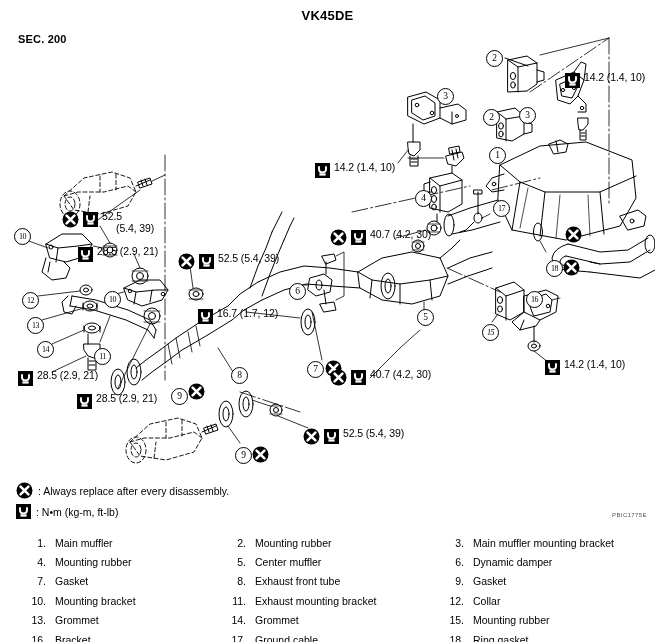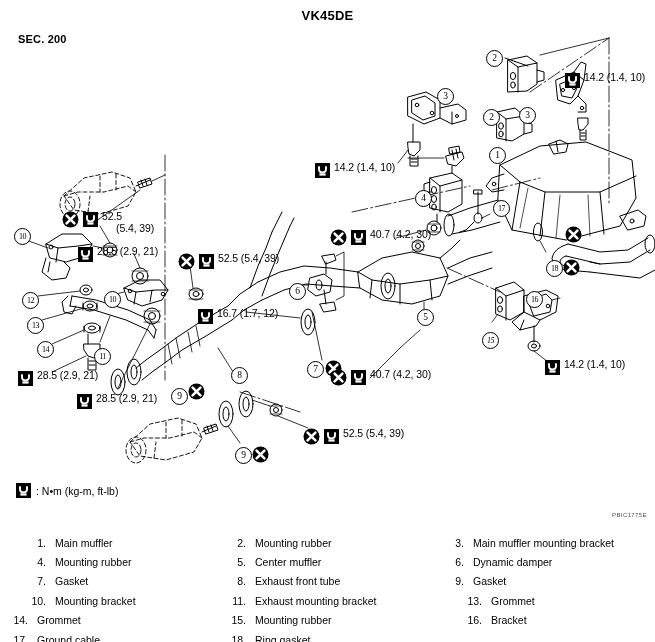--- a/index.html
+++ b/index.html
@@ -393,20 +393,29 @@
     <path d="M370 378 L400 348" stroke-width=".8"></path>
     <path d="M400 348 L420 330" stroke-width=".8"></path>
 
   </g>
 </svg>
 </div>
 
 <div class="abs" id="legend">
   <div class="legend-row">
     <span class="sym">
+      <svg width="17" height="17" viewBox="0 0 17 17">
+        <circle cx="8.5" cy="8.5" r="8" fill="#000"></circle>
+        <path d="M4.6 4.6 L12.4 12.4 M12.4 4.6 L4.6 12.4" stroke="#fff" stroke-width="2.6" stroke-linecap="round"></path>
+      </svg>
+    </span>
+    <span class="txt">: Always replace after every disassembly.</span>
+  </div>
+  <div class="legend-row">
+    <span class="sym">
       <svg width="15" height="15" viewBox="0 0 15 15">
         <rect x="0" y="0" width="15" height="15" fill="#000"></rect>
         <path d="M4 3.2 L4 6.2 Q4 9.4 7.5 9.4 Q11 9.4 11 6.2 L11 3.2" fill="none" stroke="#fff" stroke-width="1.9"></path>
         <rect x="4.4" y="10.3" width="6.2" height="2.3" fill="#fff"></rect>
       </svg>
     </span>
     <span class="txt">: N•m  (kg-m,  ft-lb)</span>
   </div>
 </div>
 
@@ -447,20 +456,24 @@
       <span class="num">9.</span>
       <span class="nm">Gasket</span>
     </div>
     <div class="part c1">
       <span class="num">10.</span>
       <span class="nm">Mounting bracket</span>
     </div>
     <div class="part c2">
       <span class="num">11.</span>
       <span class="nm">Exhaust mounting bracket</span>
+    </div>
+    <div class="part c3">
+      <span class="num">12.</span>
+      <span class="nm">Collar</span>
     </div>
     <div class="part c1">
       <span class="num">13.</span>
       <span class="nm">Grommet</span>
     </div>
     <div class="part c2">
       <span class="num">14.</span>
       <span class="nm">Grommet</span>
     </div>
     <div class="part c3">
@@ -493,21 +506,21 @@
     <div class="abs callout" style="left: 307px; top: 361px;">7</div>
     <div class="abs callout" style="left: 231px; top: 367px;">8</div>
     <div class="abs callout" style="left: 171px; top: 388px;">9</div>
     <div class="abs callout" style="left: 235px; top: 447px;">9</div>
     <div class="abs callout two" style="left: 14px; top: 228px;">10</div>
     <div class="abs callout two" style="left: 104px; top: 291px;">10</div>
     <div class="abs callout two" style="left: 94px; top: 348px;">11</div>
     <div class="abs callout two" style="left: 22px; top: 292px;">12</div>
     <div class="abs callout two" style="left: 27px; top: 317px;">13</div>
     <div class="abs callout two" style="left: 37px; top: 341px;">14</div>
-    <div class="abs callout two" style="left: 482px; top: 332px; font-style: italic;">15</div>
+    <div class="abs callout two" style="left: 482px; top: 324px; font-style: italic;">15</div>
     <div class="abs callout two" style="left: 526px; top: 291px;">16</div>
     <div class="abs callout two" style="left: 493px; top: 200px;">17</div>
     <div class="abs callout two" style="left: 546px; top: 260px;">18</div>
     <div class="abs xmark" style="left: 563px; top: 259px;">
       <svg width="17" height="17" viewBox="0 0 17 17">
         <circle cx="8.5" cy="8.5" r="8" fill="#000"></circle>
         <path d="M4.6 4.6 L12.4 12.4 M12.4 4.6 L4.6 12.4" stroke="#fff" stroke-width="2.6" stroke-linecap="round"></path>
       </svg>
     </div>
     <div class="abs xmark" style="left: 565px; top: 226px;">

